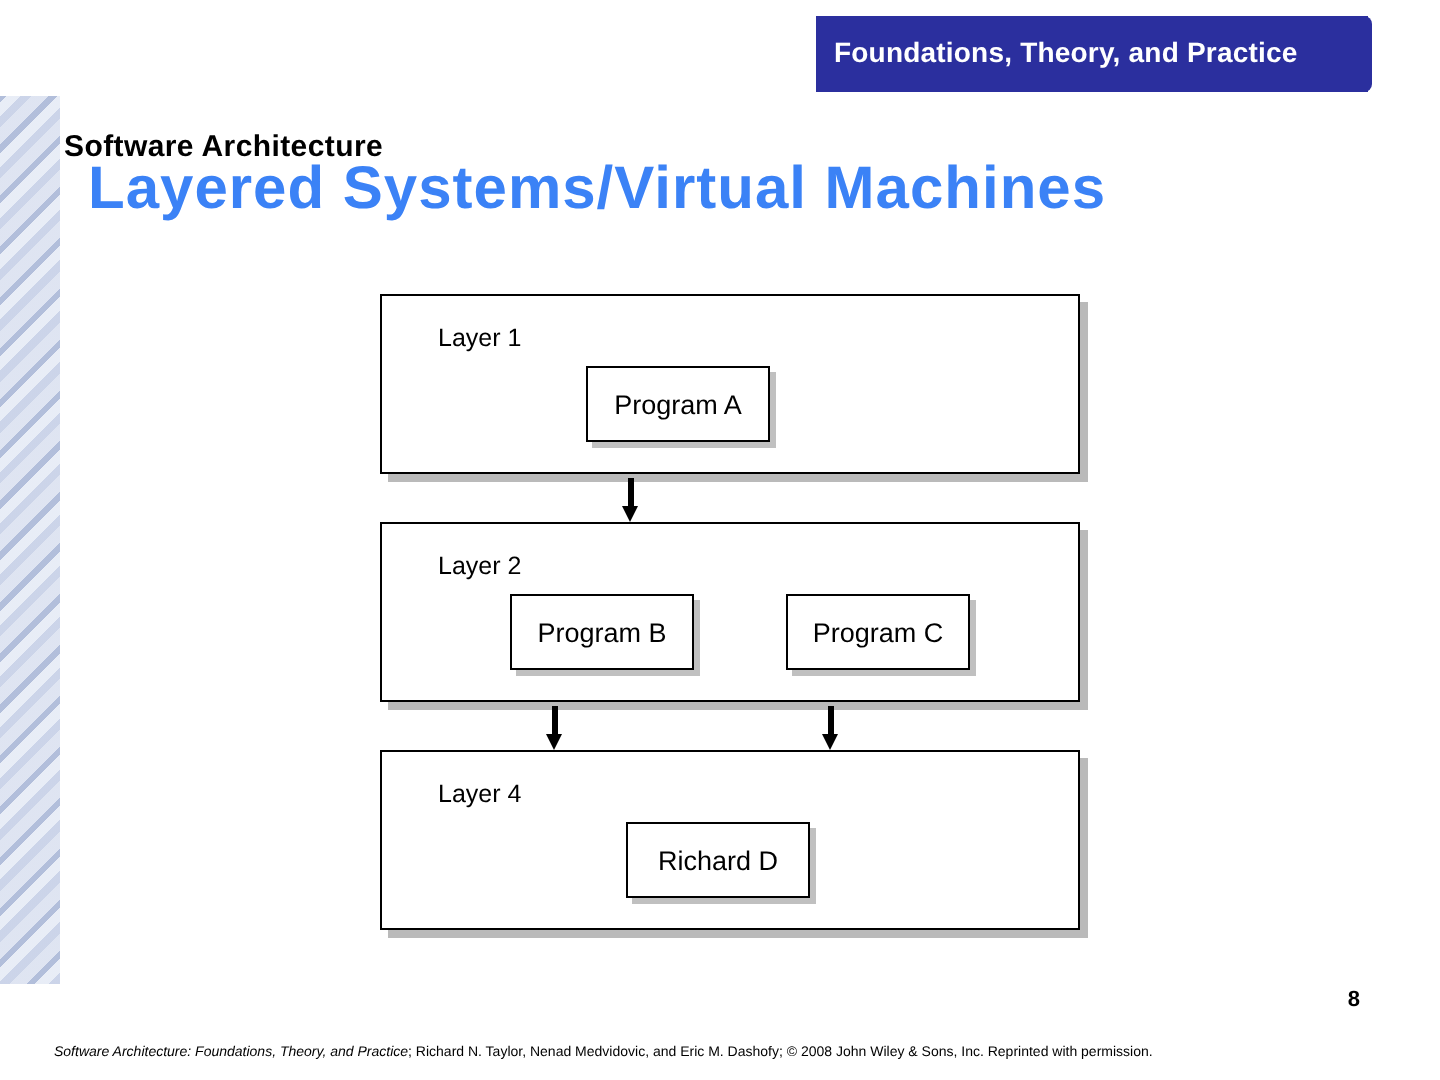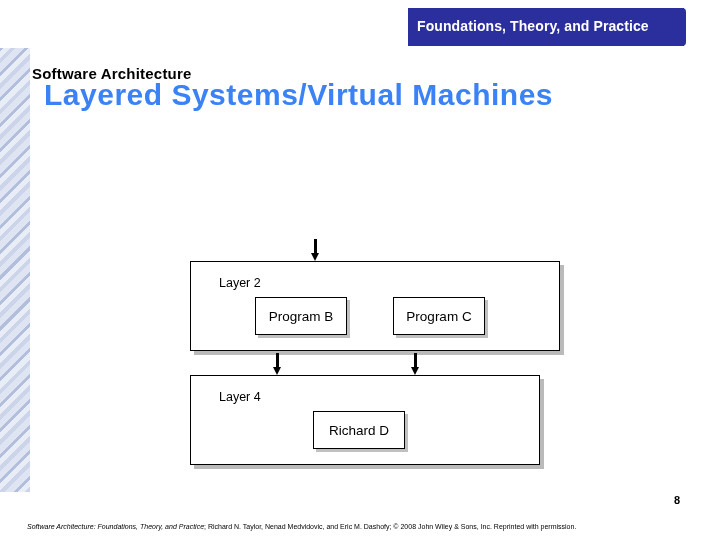--- a/index.html
+++ b/index.html
@@ -133,21 +133,21 @@
     box-shadow: 3px 3px 0 rgba(130,130,130,0.5);
     display: flex;
     align-items: center;
     justify-content: center;
     font-size: 13.5px;
     color: #000000;
   }
 
   
   #layer1 { left: 22px;  top: 14px;  width: 348px; height: 88px; }
-  #layer2 { left: 22px;  top: 128px; width: 348px; height: 88px; padding-left: 20px; }
+  #layer2 { left: 22px;  top: 128px; width: 348px; height: 88px; }
   #layer3 { left: 22px;  top: 242px; width: 348px; height: 88px; }
 
   #progA { left: 102px; top: 35px;  width: 90px; height: 36px; }
   #progB { left: 64px;  top: 35px;  width: 90px; height: 36px; }
   #progC { left: 202px; top: 35px;  width: 90px; height: 36px; }
   #progD { left: 122px; top: 35px;  width: 90px; height: 36px; }
 
   
   .arrow {
     position: absolute;
@@ -215,20 +215,24 @@
   <div class="header-title">Software Architecture</div>
   <div class="header-subtitle">Foundations, Theory, and Practice</div>
 </div>
 
 <div class="left-strip"></div>
 
 <div class="slide-title">Layered Systems/Virtual Machines</div>
 
 <div class="figure">
 
+  <div class="layer-box" id="layer1">
+    <div class="layer-label">Layer 1</div>
+    <div class="prog-box" id="progA">Program A</div>
+  </div>
 
   <div class="arrow" id="arrow1">
     <div class="shaft"></div>
     <div class="head"></div>
   </div>
 
   <div class="layer-box" id="layer2">
     <div class="layer-label">Layer 2</div>
     <div class="prog-box" id="progB">Program B</div>
     <div class="prog-box" id="progC">Program C</div>

